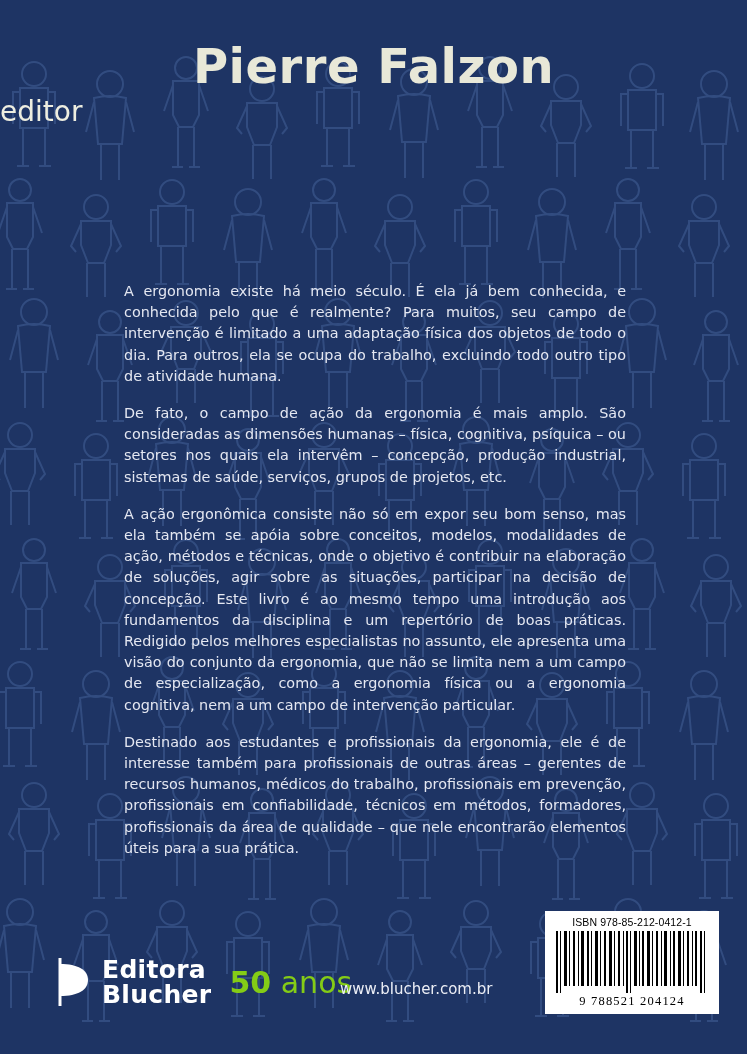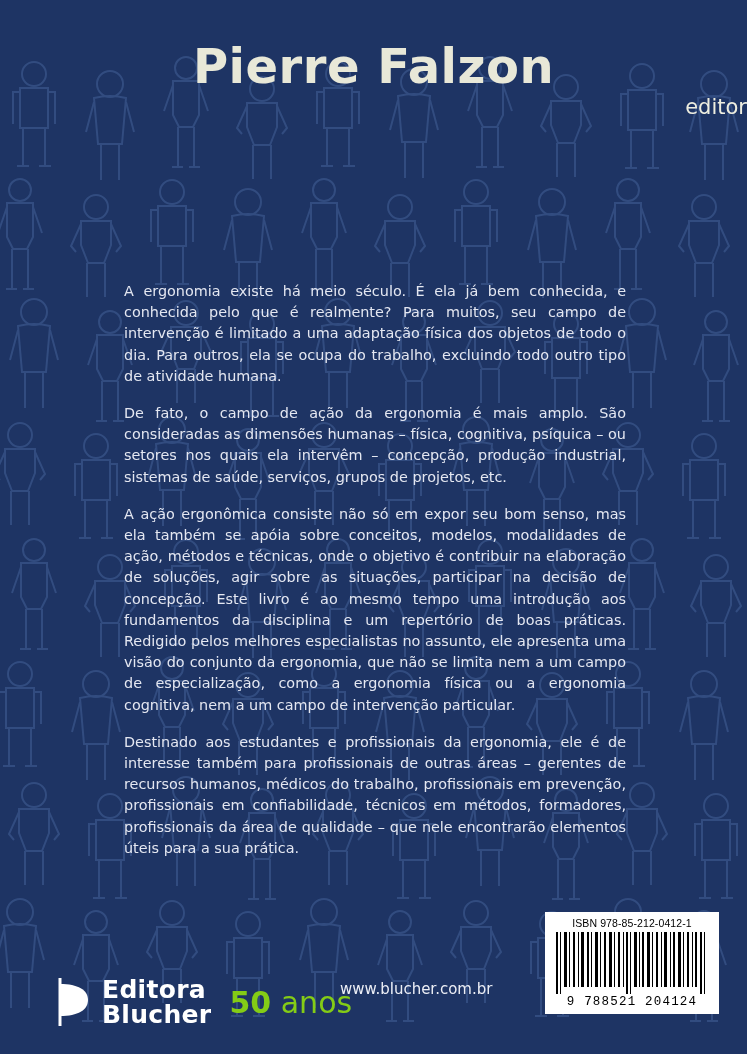--- a/index.html
+++ b/index.html
@@ -44,22 +44,22 @@
     font-weight: bold;
     letter-spacing: 0.5px;
     color: #e8e8d8;
     font-family: "DejaVu Sans", sans-serif;
   }
   .editor-role {
     position: absolute;
     top: 95px;
     left: 0;
     width: 747px;
-    text-align: right;
-    font-size: 21px;
+    text-align: left;
+    font-size: 28px;
     color: #eeeee0;
   }
   .book-title {
     position: absolute;
     top: 128px;
     left: 0;
     width: 747px;
     text-align: center;
     font-size: 70px;
     font-weight: bold;
@@ -79,21 +79,21 @@
     color: #e4e7f1;
   }
   .blurb p {
     margin: 16px;
   }
 
   
   .publisher {
     position: absolute;
     left: 52px;
-    bottom: 26px;
+    bottom: 46px;
     display: flex;
     align-items: center;
   }
   .pub-logo {
     width: 42px;
     height: 52px;
     margin-right: 8px;
     flex: none;
   }
   .pub-name {
@@ -140,21 +140,21 @@
   }
   .barcode {
     height: 62px;
     margin: 0 8px;
     display: flex;
     align-items: flex-end;
   }
   .barcode svg { display: block; }
   .isbn-digits {
     font-size: 12.5px;
-    font-family: Liberation Mono, monospace;
+    font-family: Liberation Serif, serif;
     color: #000;
     text-align: center;
     letter-spacing: 1.2px;
     padding: 1px 0 4px 0;
   }
 </style>
 </head>
 <body>
 
 <svg id="bg-pattern" viewBox="0 0 747 1054" preserveAspectRatio="none" aria-hidden="true">

